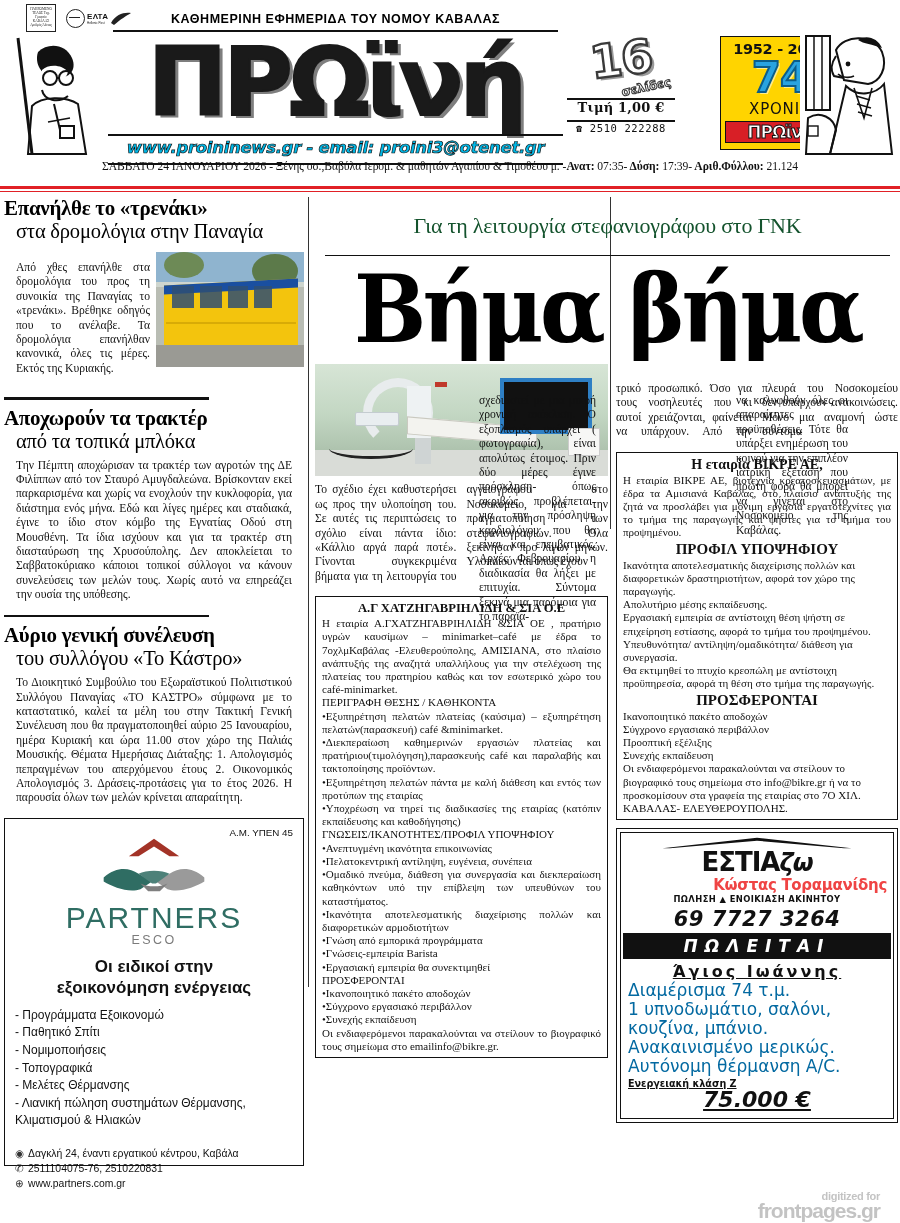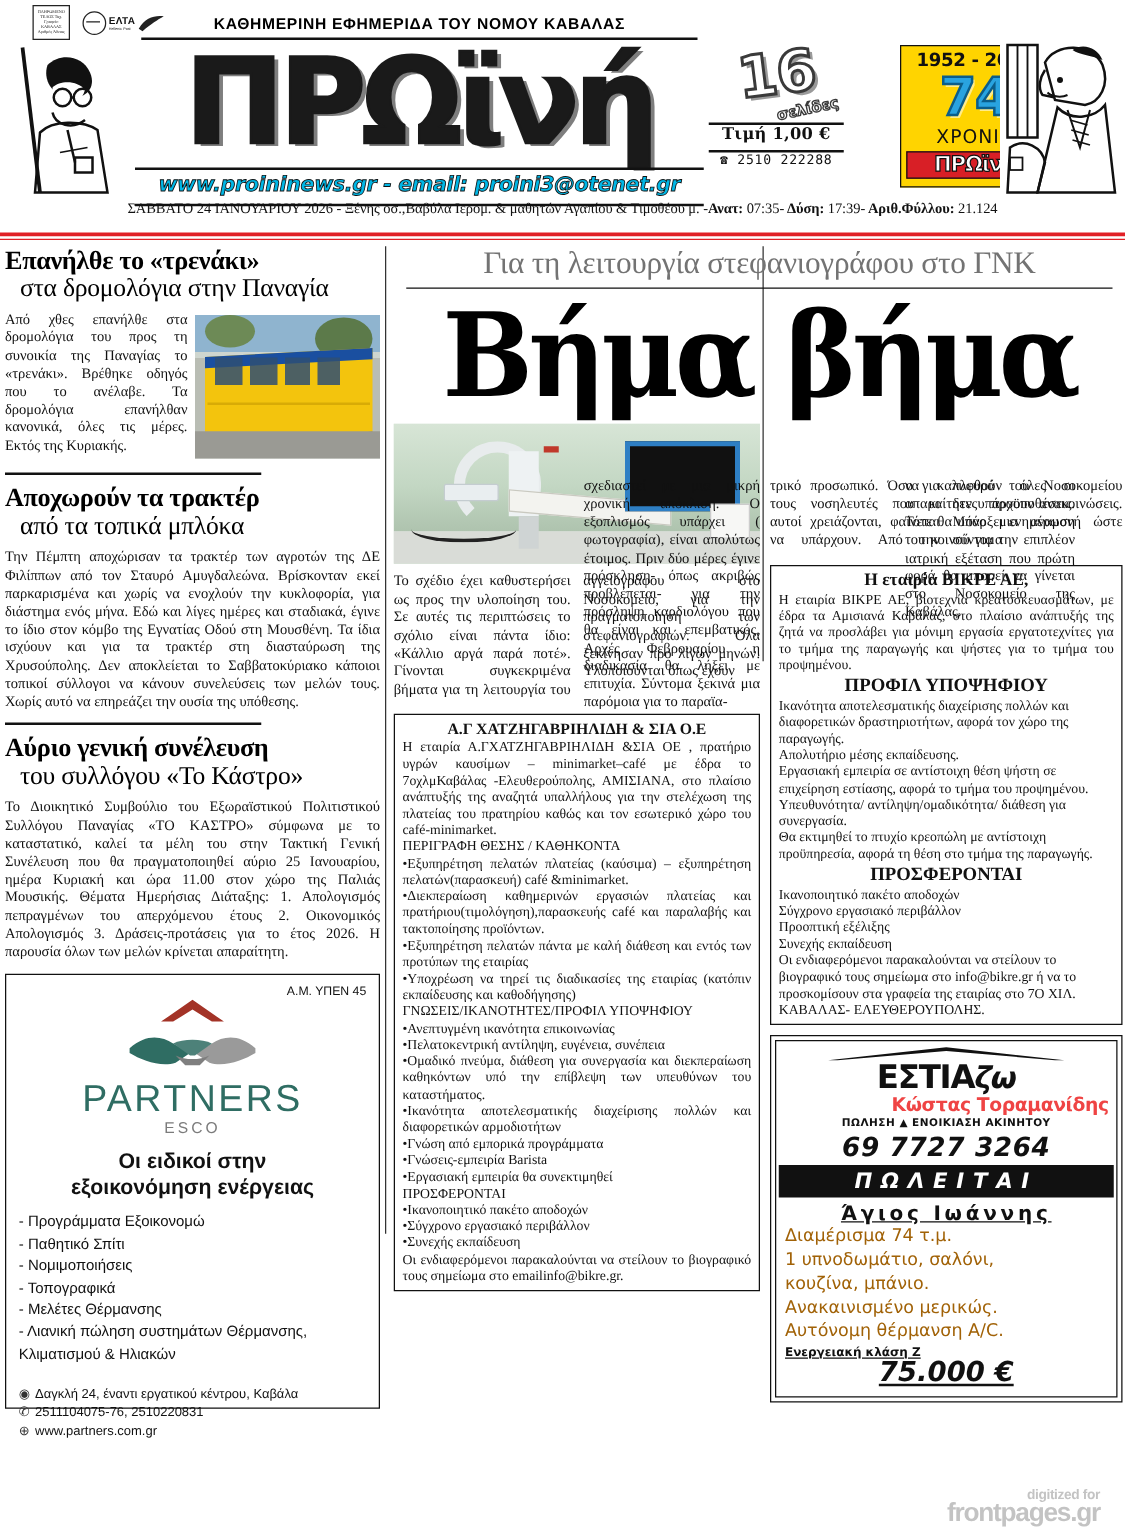--- a/index.html
+++ b/index.html
@@ -73,21 +73,21 @@
   .vdiv{position:absolute;top:0;width:1.3px;background:#333;}
   .col-mid{position:absolute;left:315px;top:0;width:293px;}
   .col-right{position:absolute;left:616px;top:0;width:282px;}
 
   h2.hl{font-family:"Liberation Serif",serif;font-weight:bold;font-size:21px;line-height:23px;
     margin:0;color:#000;letter-spacing:-.3px;}
   h2.hl .l2{display:block;font-weight:normal;font-size:20.5px;padding-left:12px;letter-spacing:-.2px;}
   .hr-thick{height:2.4px;background:#111;margin:9px 0 7px 0;width:205px;}
 
   .bodytext{font-family:"Liberation Serif",serif;font-size:11.6px;line-height:14.4px;
-    text-align:justify;color:#111;margin:0;}
+    text-align:justify;color:#111;margin:12px;}
 
   .lead-wrap{overflow:hidden;}
   .lead-img{float:right;width:148px;height:115px;margin:3px 0 2px 6px;border:0;overflow:hidden;}
 
   
   .train-photo{width:148px;height:115px;background:
      linear-gradient(#8fb4cf 0 26%,#cfd6cf 26% 30%,#b9bdb4 30% 100%);position:relative;overflow:hidden;}
   .train-body{position:absolute;left:8px;top:30px;width:134px;height:58px;background:#f3c40d;
     border-top:9px solid #1a4fa0;border-bottom:5px solid #2a2a2a;transform:skewY(-3deg);}
   .train-win{position:absolute;top:34px;height:22px;background:#2f4f73;opacity:.85;}
@@ -106,21 +106,21 @@
   .cp-base{position:absolute;left:100px;top:74px;width:16px;height:26px;background:#cfd4d4;}
   .cp-cable{position:absolute;left:14px;top:74px;width:84px;height:18px;border-bottom:3px solid #222;border-radius:0 0 50% 50%;}
   .cp-paper{position:absolute;right:8px;top:64px;width:30px;height:26px;background:#f7f7f5;border:1px solid #ccc;}
   .cp-led{position:absolute;left:120px;top:18px;width:12px;height:5px;background:#c0392b;}
   .cp-tube{position:absolute;left:40px;top:48px;width:42px;height:12px;background:#e9eef0;border:1px solid #c4ccd0;border-radius:2px;}
 
   .twocol{column-count:2;column-gap:10px;}
   .twocol p{margin:0;}
 
   
-  .kicker{font-family:"Liberation Serif",serif;font-size:25px;text-align:center;color:#737373;letter-spacing:-.2px;margin:0;}
+  .kicker{font-family:"Liberation Serif",serif;font-size:22px;text-align:center;color:#14532d;letter-spacing:-.2px;margin:16px;}
   .kicker-rule{height:1.4px;background:#111;margin:5px 10px 0 10px;}
   .bigtitle{font-family:"DejaVu Serif",serif;font-weight:bold;font-size:93px;line-height:96px;
     text-align:center;letter-spacing:-4px;margin:6px 0 2px 0;color:#000;
     transform:scaleX(.92);transform-origin:center;}
 
   
   .adbox{border:1.3px solid #111;padding:4px 6px;margin-top:8px;background:#fff;}
   .adtitle{font-family:"Liberation Serif",serif;font-weight:bold;font-size:12.6px;text-align:center;margin:0 0 1px 0;}
   .adsub{font-family:"Liberation Serif",serif;font-weight:bold;font-size:15px;text-align:center;margin:1px 0;}
   .adtext{font-family:"Liberation Serif",serif;font-size:11px;line-height:13.2px;text-align:justify;margin:0;}
@@ -150,21 +150,21 @@
     color:#ef4444;line-height:17px;letter-spacing:-.3px;}
   .estia-sub{font-family:"DejaVu Sans",sans-serif;font-weight:bold;font-size:8.4px;text-align:center;
     color:#111;letter-spacing:.4px;}
   .estia-phone{font-family:"DejaVu Sans",sans-serif;font-weight:bold;font-style:italic;font-size:21px;
     text-align:center;color:#111;letter-spacing:.5px;padding:2px 0;}
   .estia-bar{background:#111;color:#fff;text-align:center;font-family:"DejaVu Sans",sans-serif;
     font-weight:bold;font-style:italic;font-size:17px;letter-spacing:7px;padding:3px 0;}
   .estia-body{padding:3px 5px 4px 5px;}
   .estia-loc{font-family:"DejaVu Sans",sans-serif;font-weight:bold;font-size:16px;text-align:center;
     letter-spacing:3px;text-decoration:underline;color:#111;}
-  .estia-line{font-family:"DejaVu Sans",sans-serif;font-size:14px;line-height:19px;color:#a16207;}
+  .estia-line{font-family:"DejaVu Sans",sans-serif;font-size:17px;line-height:19px;color:#0369a1;}
   .estia-energy{font-family:"DejaVu Sans",sans-serif;font-weight:bold;font-size:9.6px;text-decoration:underline;color:#111;margin-top:2px;}
   .estia-price{font-family:"DejaVu Sans",sans-serif;font-weight:bold;font-style:italic;font-size:22px;
     text-align:center;text-decoration:underline;color:#111;margin-top:-2px;}
   .wm{position:absolute;right:20px;bottom:2px;text-align:right;color:#b9b9b9;opacity:.85;pointer-events:none;}
   .wm .w1{font-family:"Liberation Sans",sans-serif;font-weight:bold;font-size:11px;line-height:10px;letter-spacing:-.3px;}
   .wm .w2{font-family:"Liberation Sans",sans-serif;font-weight:bold;font-size:21px;line-height:20px;letter-spacing:-1px;}
 </style>
 </head>
 <body>
 

